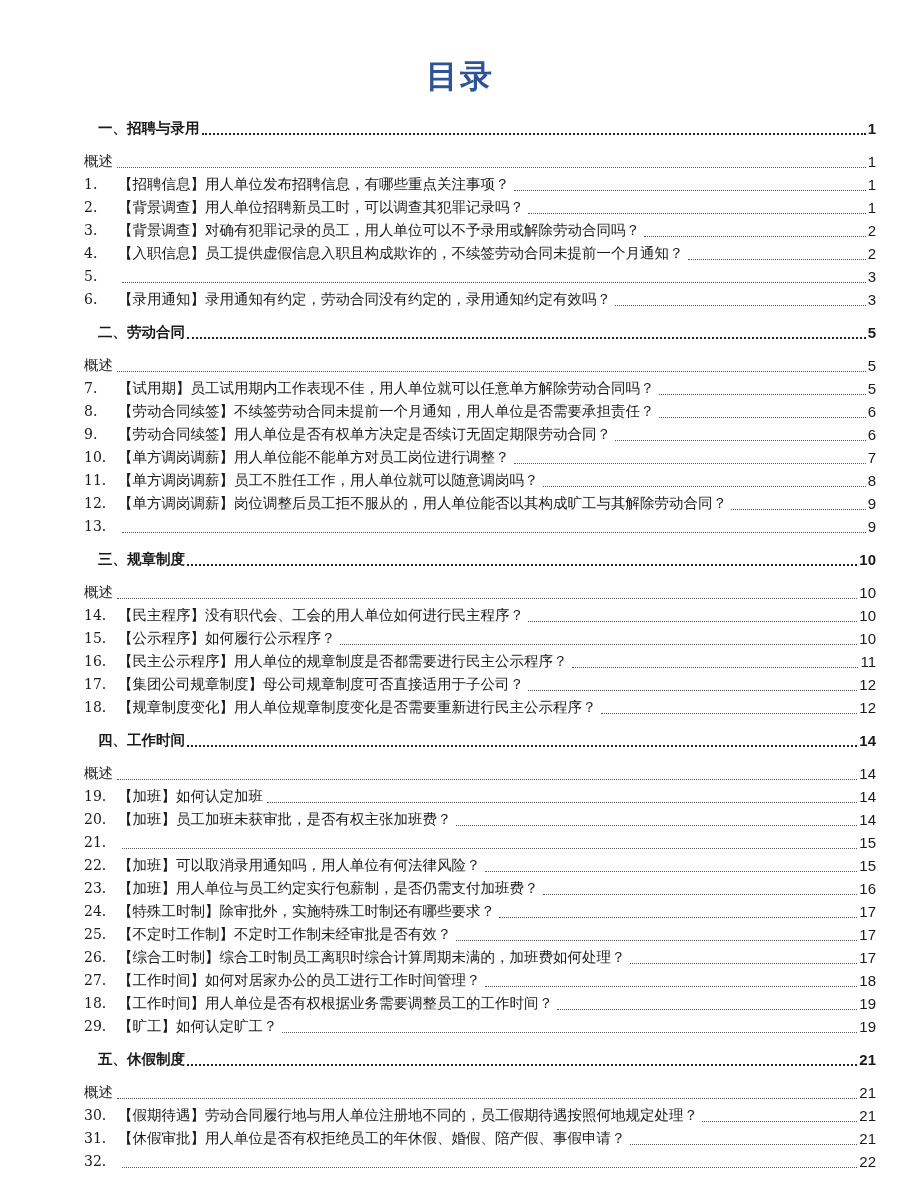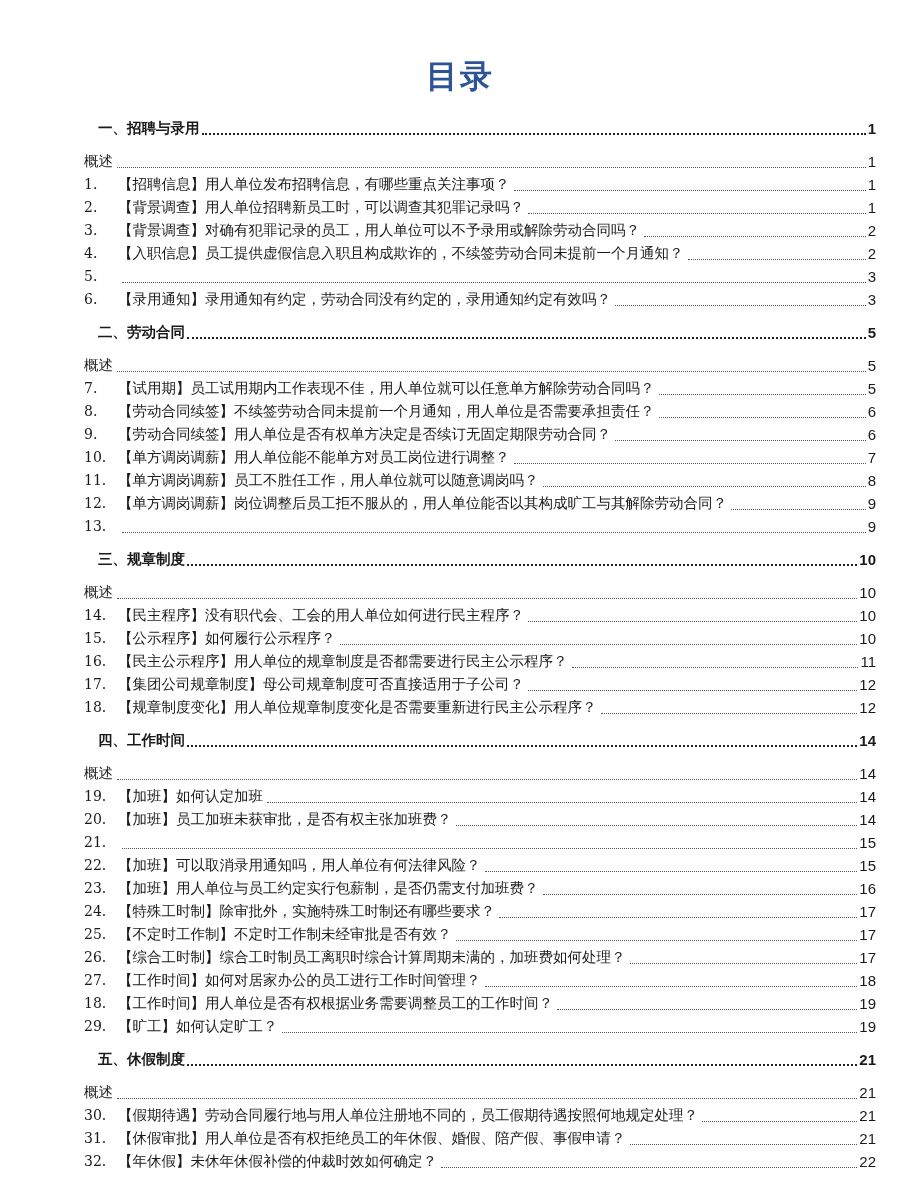--- a/index.html
+++ b/index.html
@@ -336,18 +336,17 @@
         <span class="page-num">21</span>
       </div>
       <div class="row item">
         <span class="num">31.</span>
         <span class="text">【休假审批】用人单位是否有权拒绝员工的年休假、婚假、陪产假、事假申请？</span>
         <span class="dots"></span>
         <span class="page-num">21</span>
       </div>
       <div class="row item">
         <span class="num">32.</span>
-        <span class="text">【年休假】未休年休假补偿的仲裁时效如何确定？</span>
         <span class="dots"></span>
         <span class="page-num">22</span>
       </div>
     </div>
 </div>
 
 </body></html>

